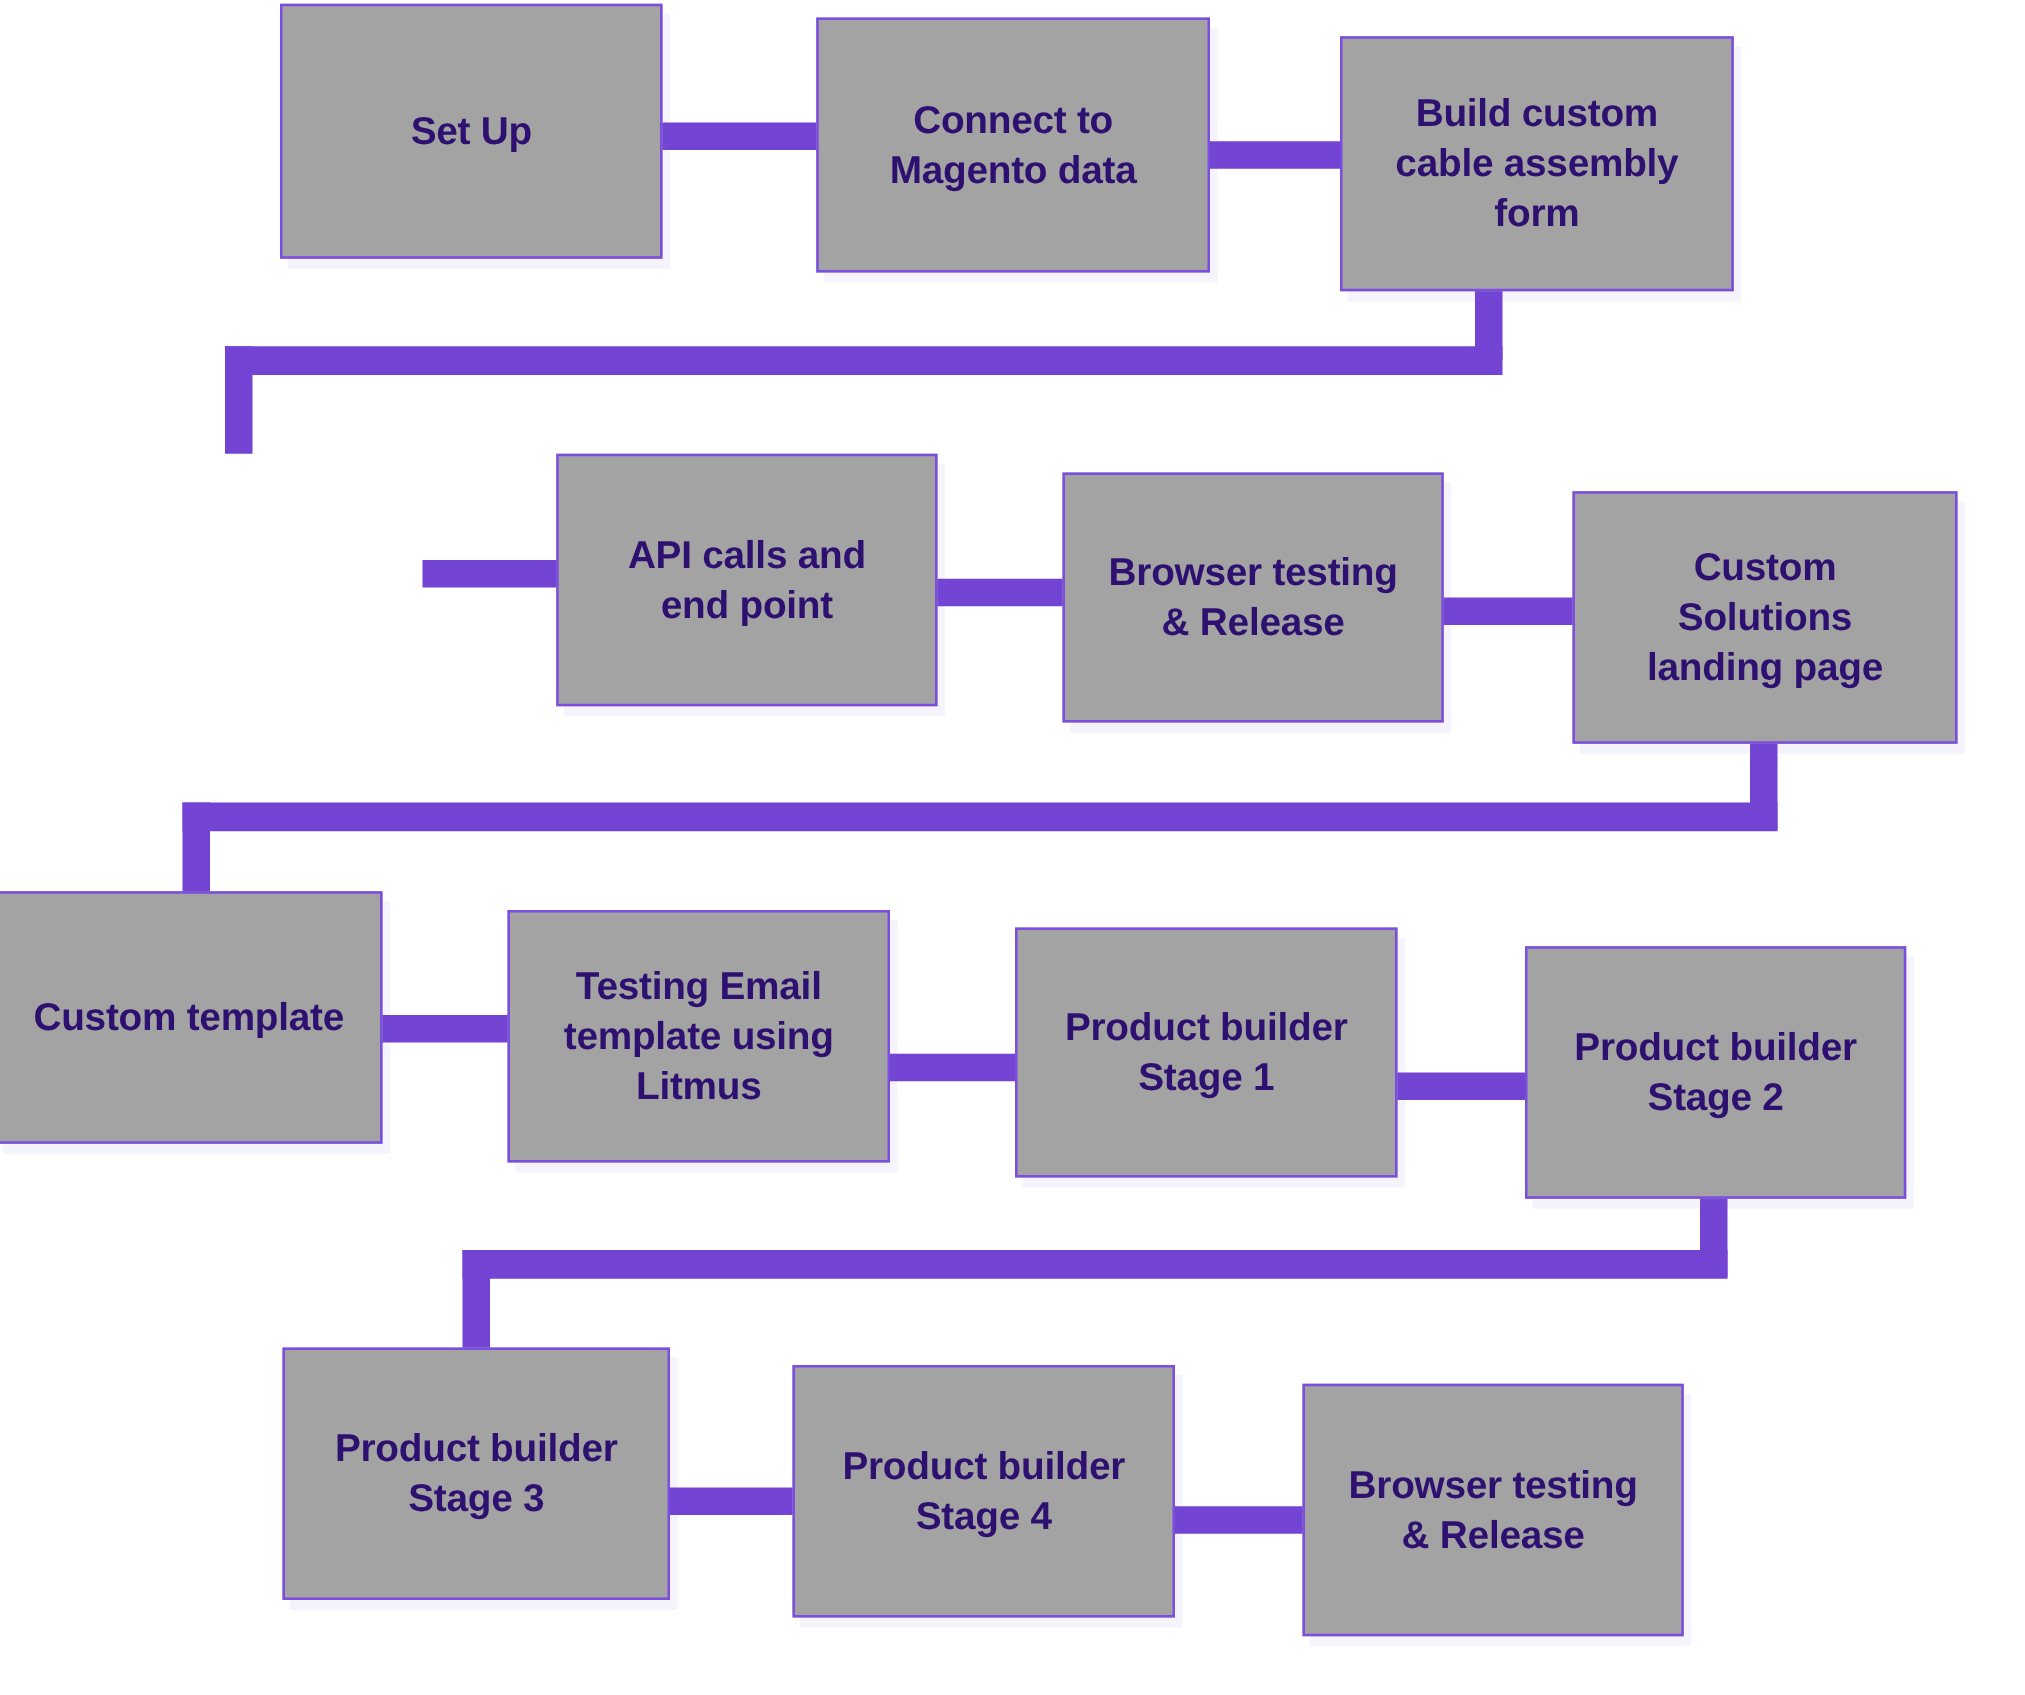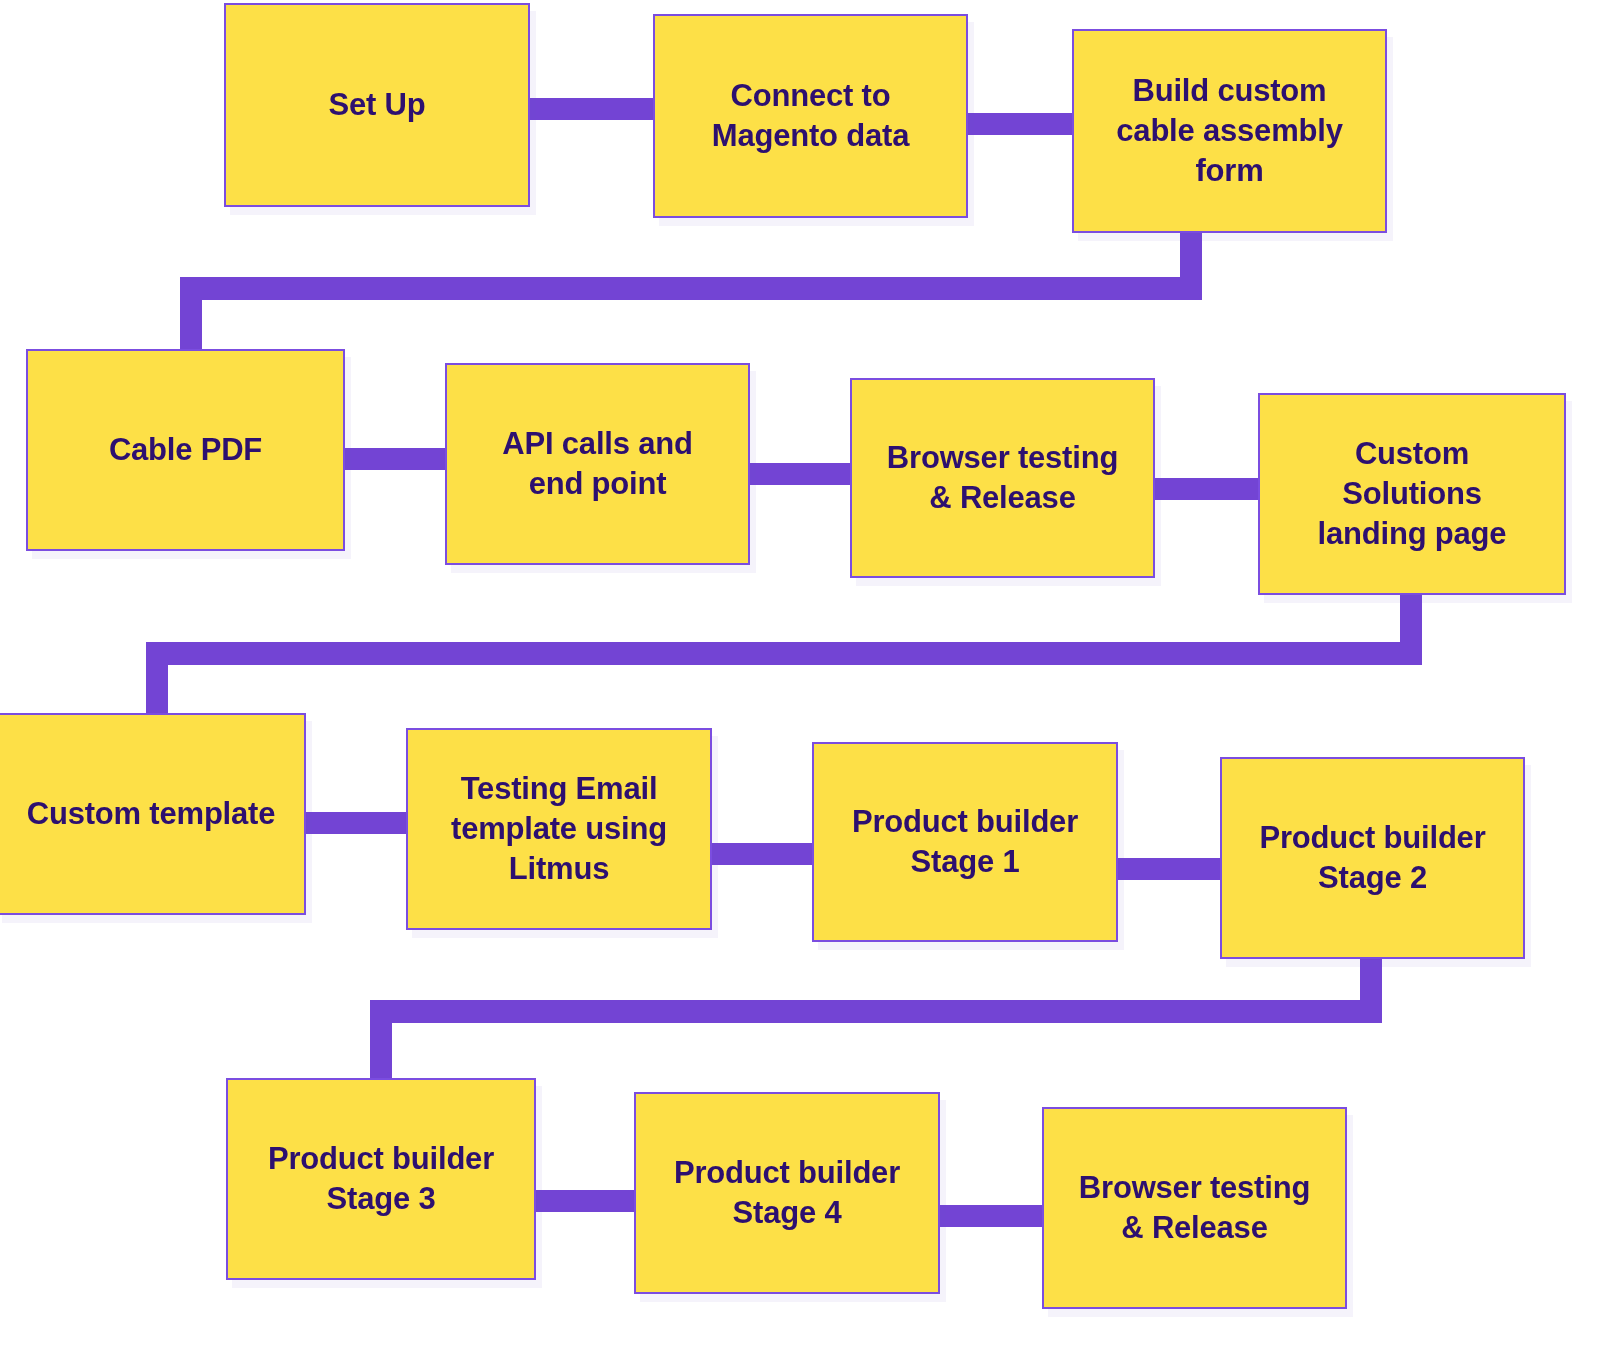--- a/index.html
+++ b/index.html
@@ -15,21 +15,21 @@
     width: 1620px;
     height: 1356px;
     background: #ffffff;
     overflow: hidden;
   }
 
   
   .node {
     position: absolute;
     box-sizing: border-box;
-    background: #fde047;
+    background: #a3a3a3;
     border: 2px solid #7b4de0;
     box-shadow: 6px 8px 0 0 rgba(120, 90, 200, 0.07);
     display: flex;
     align-items: center;
     justify-content: center;
     text-align: center;
     z-index: 3;
   }
   .node .label {
     color: #2d1070;
@@ -87,23 +87,20 @@
   <div class="node" style="left:1072px; top:29px; width:315px; height:204px;">
     <span class="label">Build custom
 cable assembly
 form</span>
   </div>
   <div class="node" style="left:653px; top:14px; width:315px; height:204px;">
     <span class="label">Connect to
 Magento data</span>
   </div>
 
-  <div class="node" style="left:26px; top:349px; width:319px; height:202px;">
-    <span class="label">Cable PDF</span>
-  </div>
   <div class="node" style="left:445px; top:363px; width:305px; height:202px;justify-content:center;">
     <span class="label">API calls and
 end point</span>
   </div>
   <div class="node" style="left:850px; top:378px; width:305px; height:200px;">
     <span class="label">Browser testing
 &amp; Release</span>
   </div>
   <div class="node" style="left:1258px; top:393px; width:308px; height:202px;">
     <span class="label">Custom

